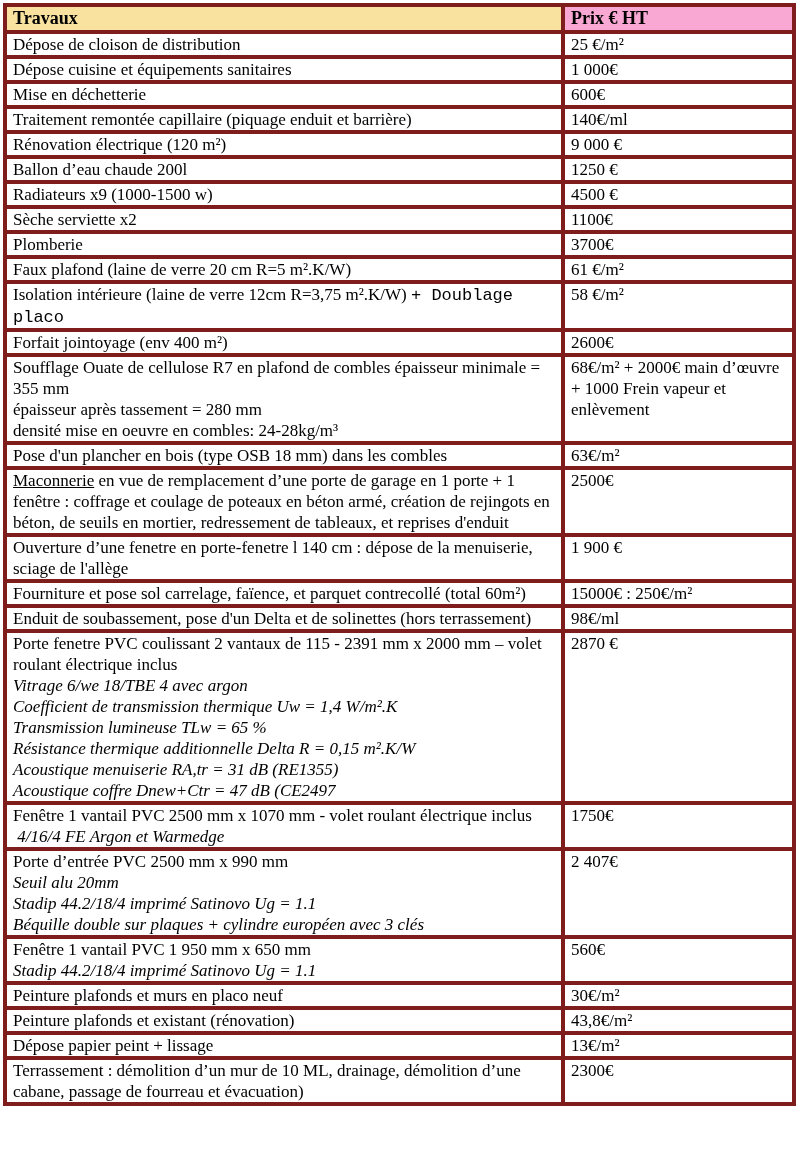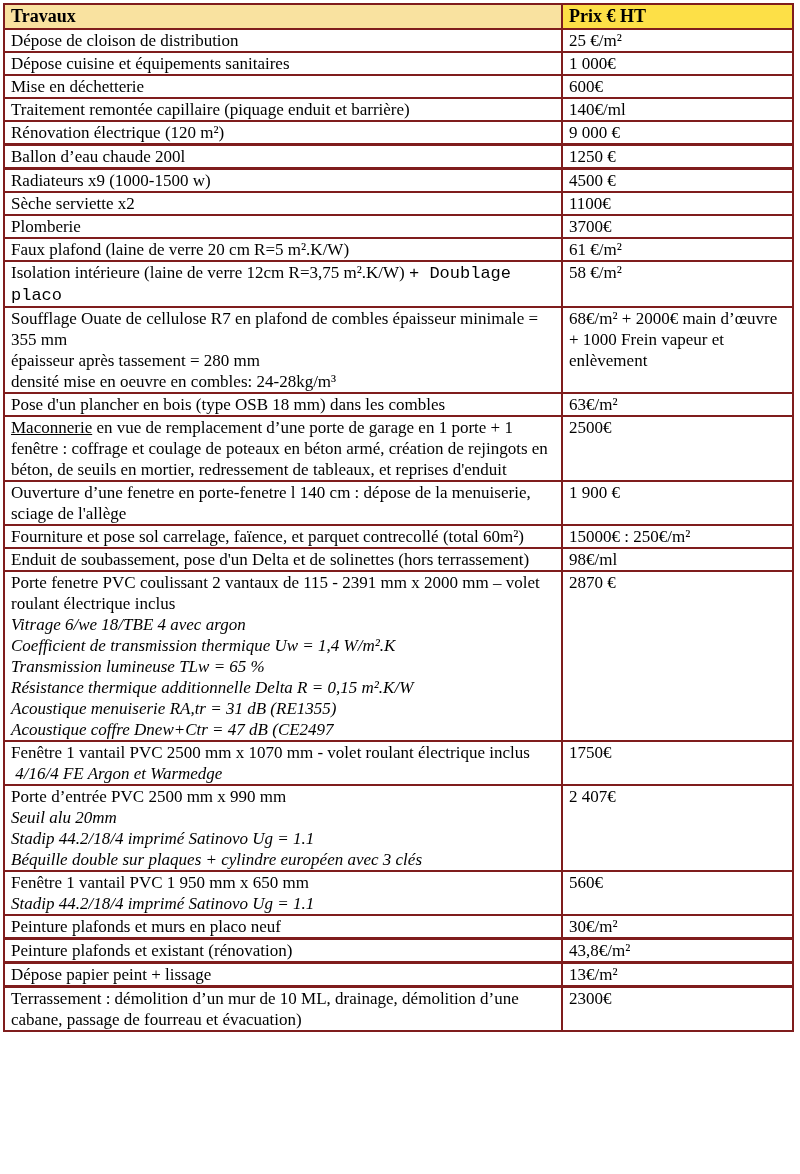--- a/index.html
+++ b/index.html
@@ -11,21 +11,21 @@
     font-family:"Liberation Serif", serif;
     color:#000000;
   }
   table.works {
     border-collapse:collapse;
     table-layout:fixed;
     width:789px;
     margin:3px 0 0 3px;
   }
   table.works th, table.works td {
-    border:2px solid #7f1d1d;
+    border:4px solid #7f1d1d;
     vertical-align:top;
     padding:0 4px 0 6px;
     font-size:17px;
     line-height:21px;
     overflow:hidden;
   }
   table.works th {
     text-align:left;
     font-weight:bold;
     font-size:18px;
@@ -45,21 +45,21 @@
 
 <div class="page">
   <table class="works">
     <colgroup>
       <col style="width:558px">
       <col style="width:231px">
     </colgroup>
     <thead>
       <tr>
         <th class="hdr" style="background: rgb(249, 226, 160);">Travaux</th>
-        <th class="hdr" style="background: #fde047;">Prix € HT</th>
+        <th class="hdr" style="background: #f9a8d4;">Prix € HT</th>
       </tr>
     </thead>
     <tbody>
         <tr>
           <td>
             <div class="par"><span>Dépose de cloison de distribution</span></div>
           </td>
           <td>25 €/m²</td>
         </tr>
         <tr>
@@ -114,20 +114,26 @@
           <td>
             <div class="par"><span>Faux plafond (laine de verre 20 cm R=5 m².K/W)</span></div>
           </td>
           <td>61 €/m²</td>
         </tr>
         <tr>
           <td>
             <div class="par"><span>Isolation intérieure (laine de verre 12cm R=3,75 m².K/W) </span><span class="sm">+ Doublage placo</span></div>
           </td>
           <td>58 €/m²</td>
+        </tr>
+        <tr>
+          <td>
+            <div class="par"><span>Forfait jointoyage (env 400 m²)</span></div>
+          </td>
+          <td>2600€</td>
         </tr>
         <tr>
           <td>
             <div class="par"><span>Soufflage Ouate de cellulose R7 en plafond de combles épaisseur minimale = 355 mm</span></div>
             <div class="par"><span>épaisseur après tassement = 280 mm</span></div>
             <div class="par"><span>densité mise en oeuvre en combles: 24-28kg/m³</span></div>
           </td>
           <td>68€/m² + 2000€ main d’œuvre + 1000 Frein vapeur et enlèvement</td>
         </tr>
         <tr>

